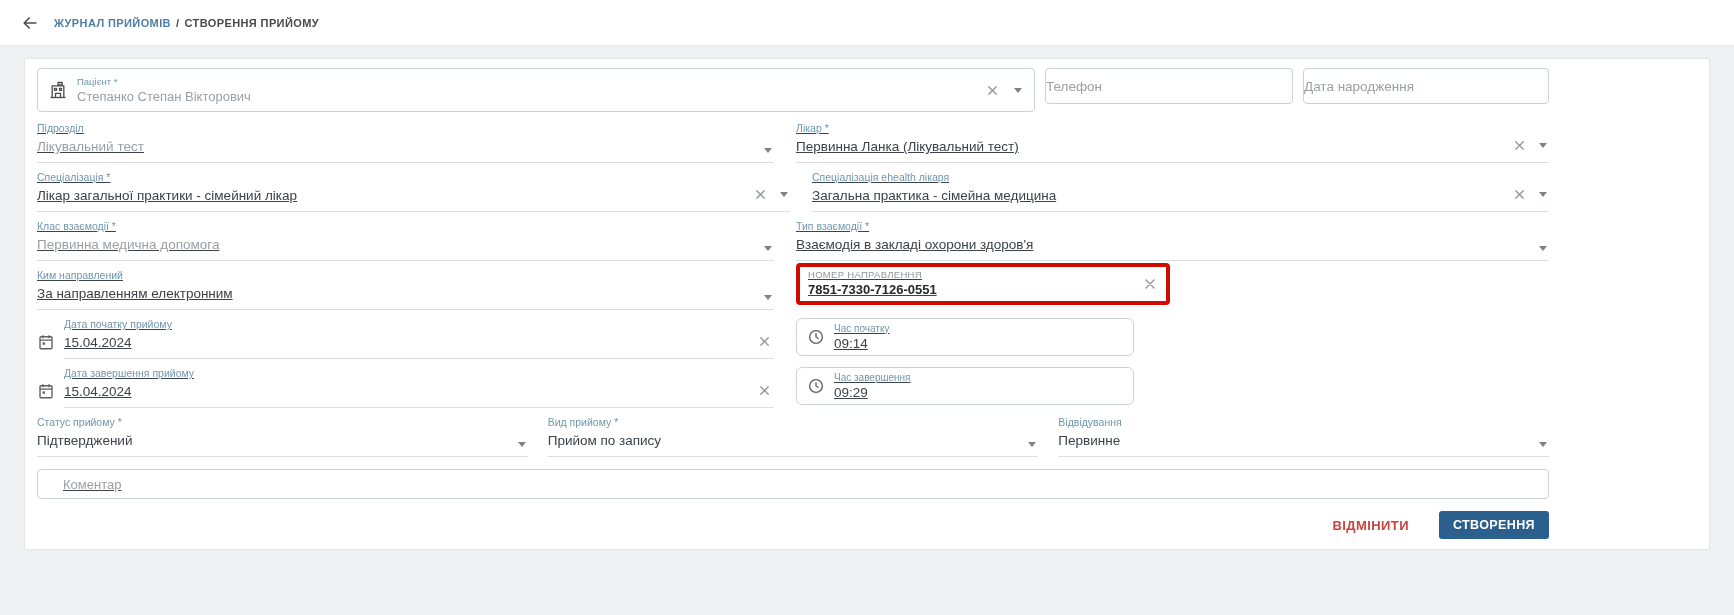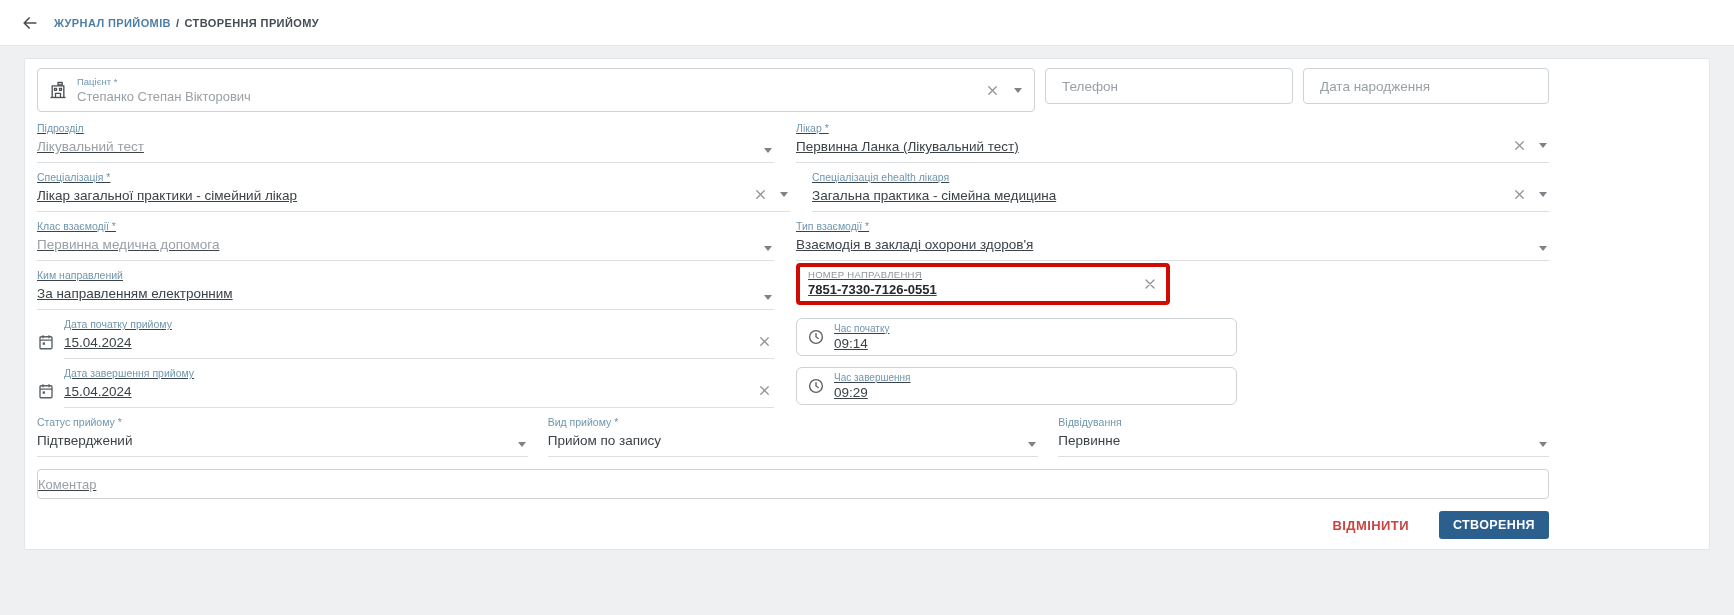--- a/index.html
+++ b/index.html
@@ -27,21 +27,21 @@
   .mb8 { margin-bottom:8px; }
   .mb10 { margin-bottom:10px; }
   .gap10 { gap:10px; }
   .gap20 { gap:20px; }
   .gap22 { gap:22px;text-decoration:underline; }
   .col-left { width:737px; }
   .col-right { flex:1; }
   
   .boxinput {
     height:36px; border:1px solid #cdd2d6; border-radius:4px;
-    padding:0 16px; font-size:13.5px; color:#3b4248; outline:none;
+    padding:0 0; font-size:13.5px; color:#3b4248; outline:none;
     font-family:inherit; background:#fff;
   }
   .boxinput::placeholder { color:#9aa0a5; }
   .phone { width:248px; }
   .birth { width:246px; }
   
   .patientbox {
     flex:1; height:44px; border:1px solid #cdd2d6; border-radius:4px;
     display:flex; align-items:center; padding:0 12px 0 10px; gap:9px; cursor:pointer;
   }
@@ -58,39 +58,39 @@
   .f-value.muted { color:#9aa0a5; }
   .f-icons { position:absolute; right:2px; bottom:9px; display:flex; align-items:center; gap:12px; }
   .caret { width:0; height:0; border-left:4.5px solid transparent; border-right:4.5px solid transparent; border-top:5px solid #7b8288; cursor:pointer; }
   .x-icon { display:flex; cursor:pointer; }
   
   .date-left { width:737px; display:flex; align-items:flex-end; gap:9px; }
   .date-left .cal { margin-bottom:8px; display:flex; }
   .date-left .ufield { flex:1; }
   
   .timebox {
-    width:441px; height:38px; border:1px solid #cdd2d6; border-radius:6px;
+    width:338px; height:38px; border:1px solid #cdd2d6; border-radius:6px;
     display:flex; align-items:center; gap:9px; padding:0 10px; cursor:pointer;
   }
   .timebox .t-text { display:flex; flex-direction:column; line-height:1; }
   .timebox .t-label { font-size:10px; color:#7096ae; margin-bottom:3px; }
   .timebox .t-value { font-size:13.5px; color:#3b4248; }
   
   .annotation-box {
     width:374px; border:4px solid #cf0b02; border-radius:4px;
     padding:2px 8px 4px; position:relative; margin-top:-6px; background:#fff;
   }
   .annotation-box .r-label { font-size:9.5px; letter-spacing:.3px; color:#8d959b; margin-bottom:2px; }
   .annotation-box .r-value { font-size:13px; font-weight:600; color:#24292d; }
   .annotation-box .x-icon { position:absolute; right:8px; top:50%; transform:translateY(-50%); }
   
   .contingent { width:737px; height:34px; padding-top:7px; border-bottom:1px solid #dcdfe1; position:relative; cursor:pointer; }
   .contingent .c-label { font-size:13.5px; color:#4a88b0; }
   .contingent .f-icons { bottom:8px; }
-  .comment { flex:1; height:30px; align-self:flex-start; margin-top:2px; border:1px solid #cdd2d6; border-radius:4px; padding:0 0; font-size:13px; font-family:inherit; color:#3b4248; outline:none; }
+  .comment { flex:1; height:30px; align-self:flex-start; margin-top:2px; border:1px solid #cdd2d6; border-radius:4px; padding:0 25px; font-size:13px; font-family:inherit; color:#3b4248; outline:none; }
   .comment::placeholder { color:#9aa0a5; }
   
   .actions { display:flex; justify-content:flex-end; align-items:center; gap:30px; margin-top:12px; width:1512px; }
   .cancel-btn { background:none; border:none; color:#c9453f; font-size:13px; font-weight:600; letter-spacing:.4px; cursor:pointer; font-family:inherit; }
   .save-btn { background:#2b608e; border:none; color:#fff; font-size:12.5px; font-weight:600; letter-spacing:.4px; padding:7px 14px; border-radius:3px; cursor:pointer; font-family:inherit; }
   svg { display:block; }
 </style>
 </head>
 <body>
 

